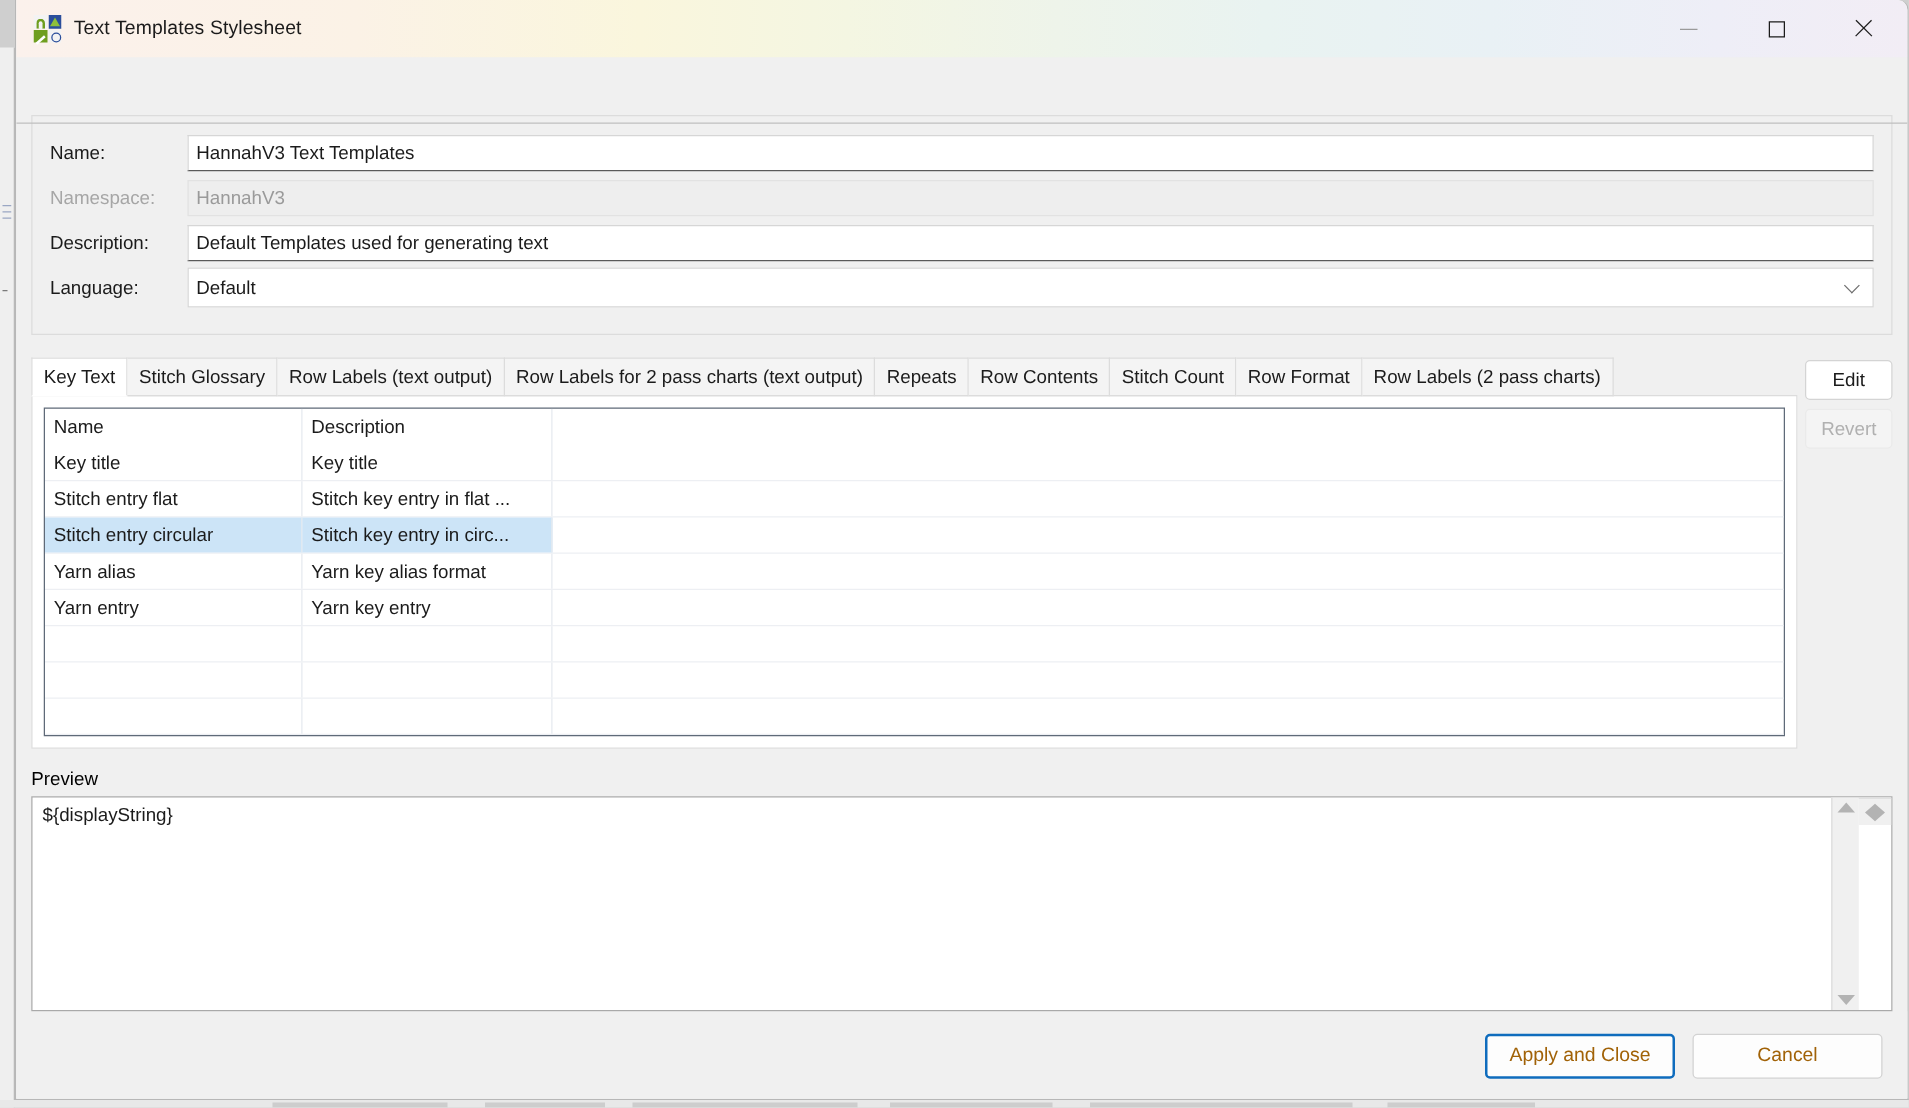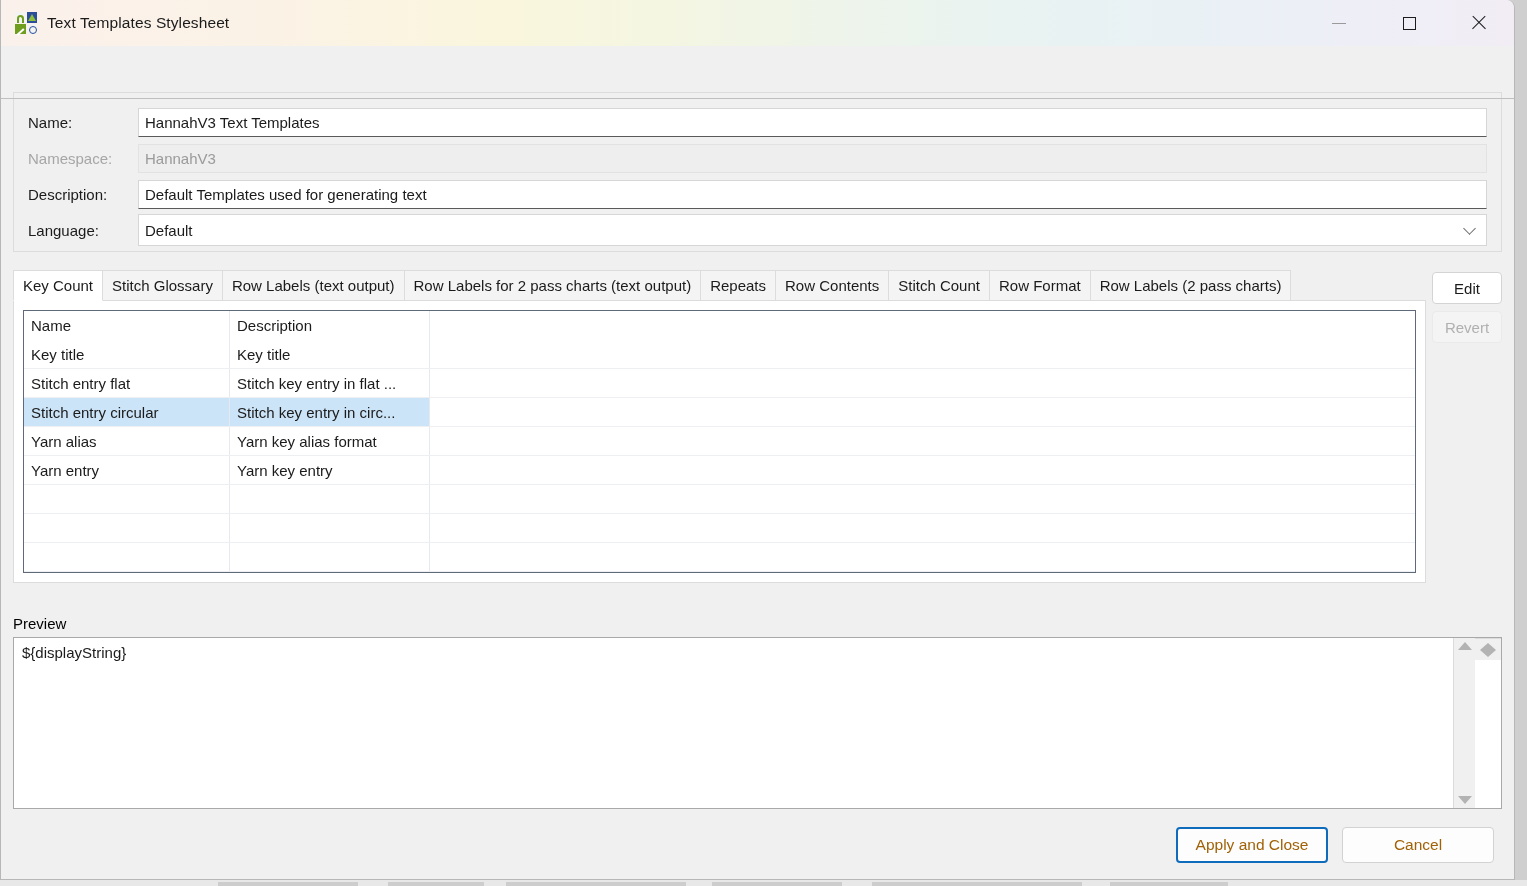--- a/index.html
+++ b/index.html
@@ -28,21 +28,21 @@
     position: absolute; left: 0; bottom: 0; width: 1527px; height: 6px;
     background: #e8e8e8;
     overflow: hidden;
   }
   #backdrop-bottom-strip .smudge {
     position: absolute; bottom: 0; height: 4px; background: #b6b6b6; opacity: .55;
   }
 
   
   #app-window {
-    position: absolute; left: 0; top: 0; width: 1515px; height: 880px;
+    position: absolute; left: 12px; top: 0; width: 1515px; height: 880px;
     background: #f0f0f0;
     border: 1px solid #b7b7b7;
     border-top: none;
     border-radius: 0 8px 0 0;
     overflow: hidden;
     display: flex; flex-direction: column;
   }
 
   
   #title-bar {
@@ -123,21 +123,21 @@
     margin: 46px 12px 0 12px;
     flex: 1 1 auto;
     display: flex; flex-direction: column;
     min-height: 0;
   }
 
   
   #header-form {
     border: 1px solid #dcdcdc;
     background: #f0f0f0;
-    padding: 11px 14px 3px 14px;
+    padding: 11px 14px 19px 14px;
   }
   .form-row {
     display: flex; align-items: center; height: 36px;
   }
   .form-label {
     width: 110px; flex: 0 0 110px;
     font-size: 15px; color: #1b1b1b;
   }
   .form-label.disabled { color: #a6a6a6; }
   .form-input {
@@ -400,21 +400,21 @@
             <span class="select-chevron"></span>
           </div>
         </div>
 
       </div>
 
       <div id="tabs-region">
 
         <div id="tab-panel-wrap">
           <div id="tab-strip">
-              <div class="tab active">Key Count</div>
+              <div class="tab active">Key Text</div>
               <div class="tab">Stitch Glossary</div>
               <div class="tab">Row Labels (text output)</div>
               <div class="tab">Row Labels for 2 pass charts (text output)</div>
               <div class="tab">Repeats</div>
               <div class="tab">Row Contents</div>
               <div class="tab">Stitch Count</div>
               <div class="tab">Row Format</div>
               <div class="tab">Row Labels (2 pass charts)</div>
             </div>
 

